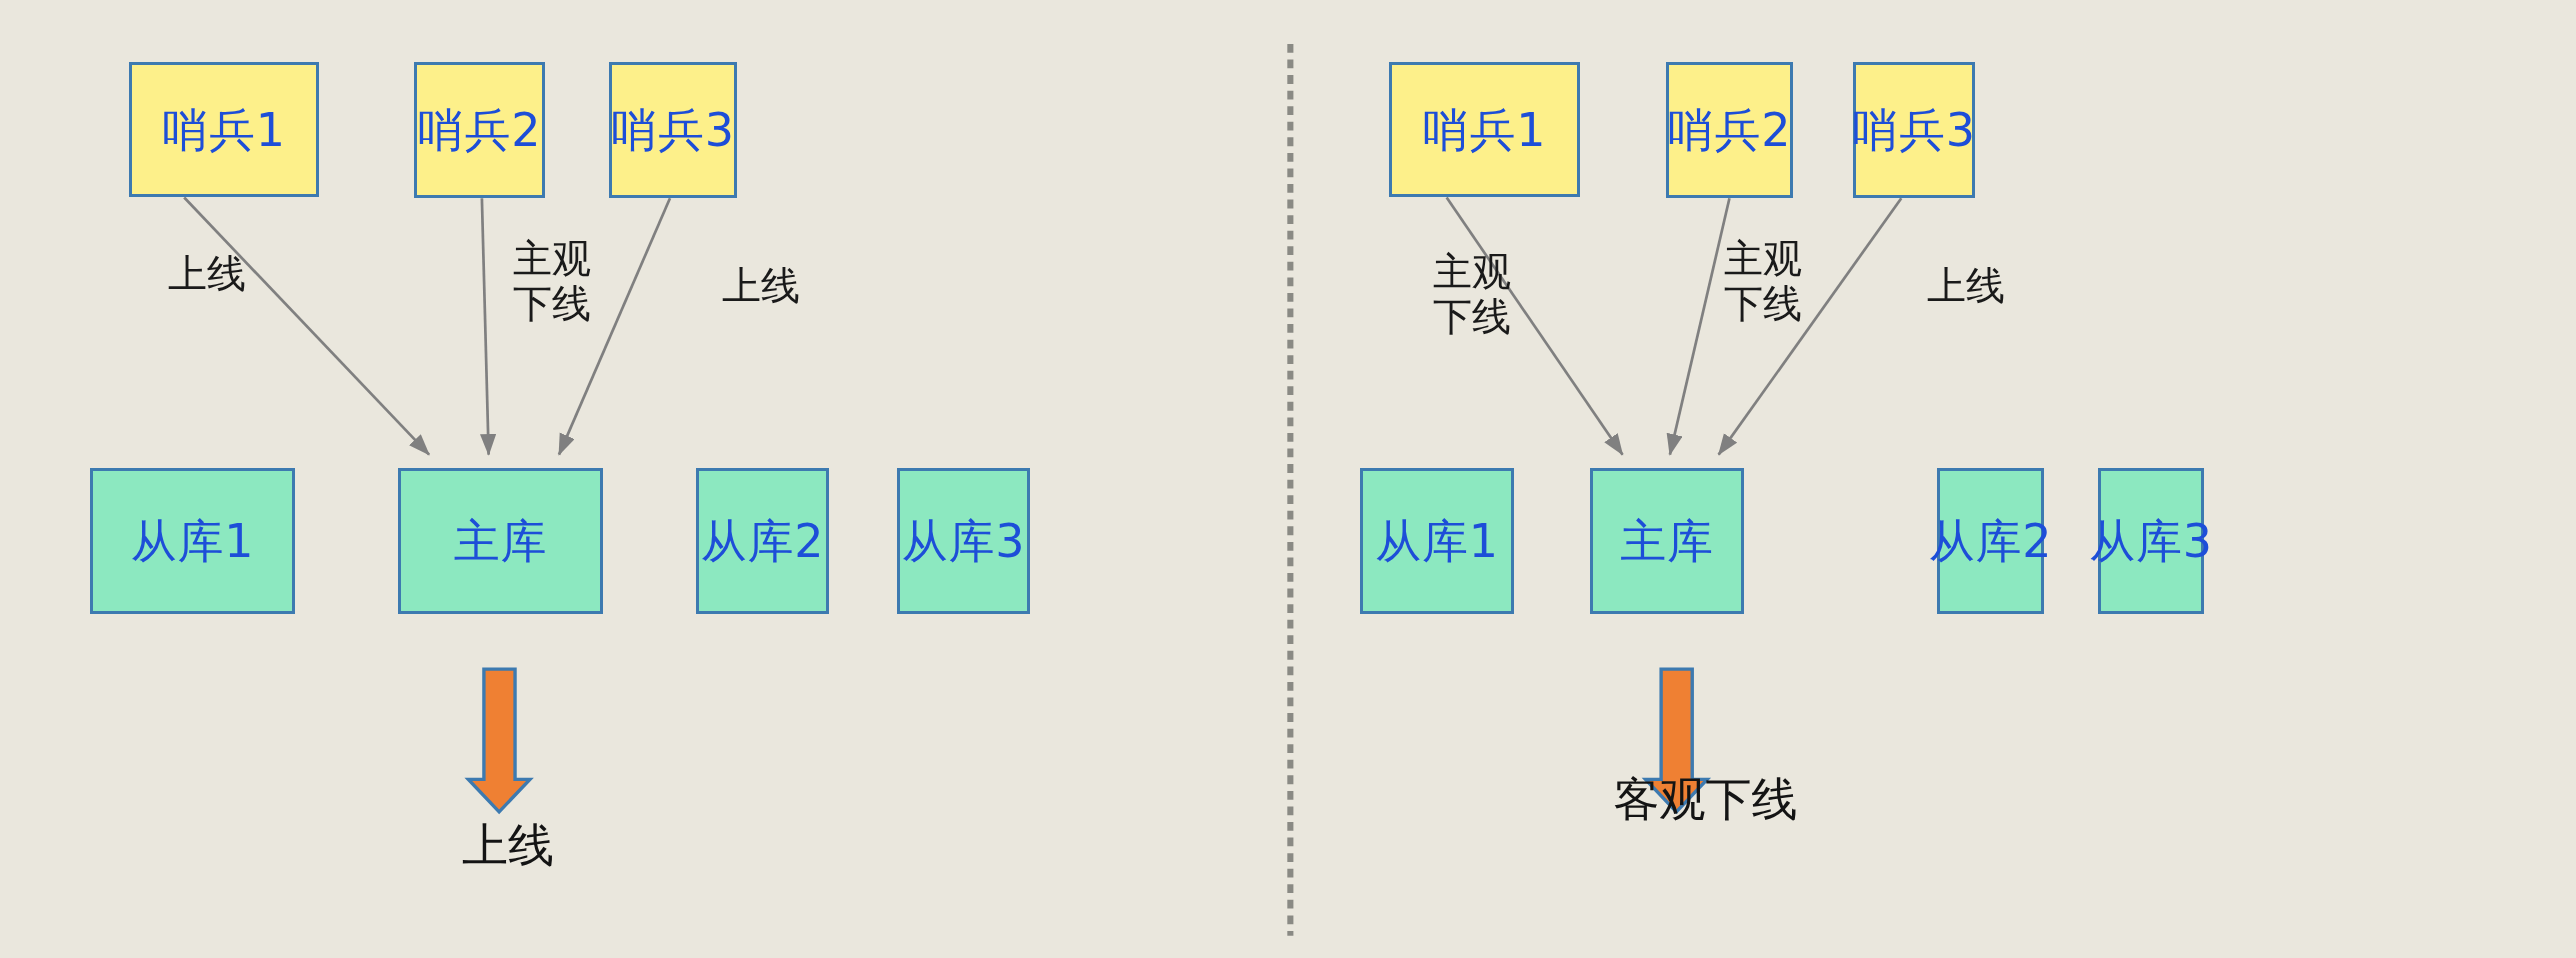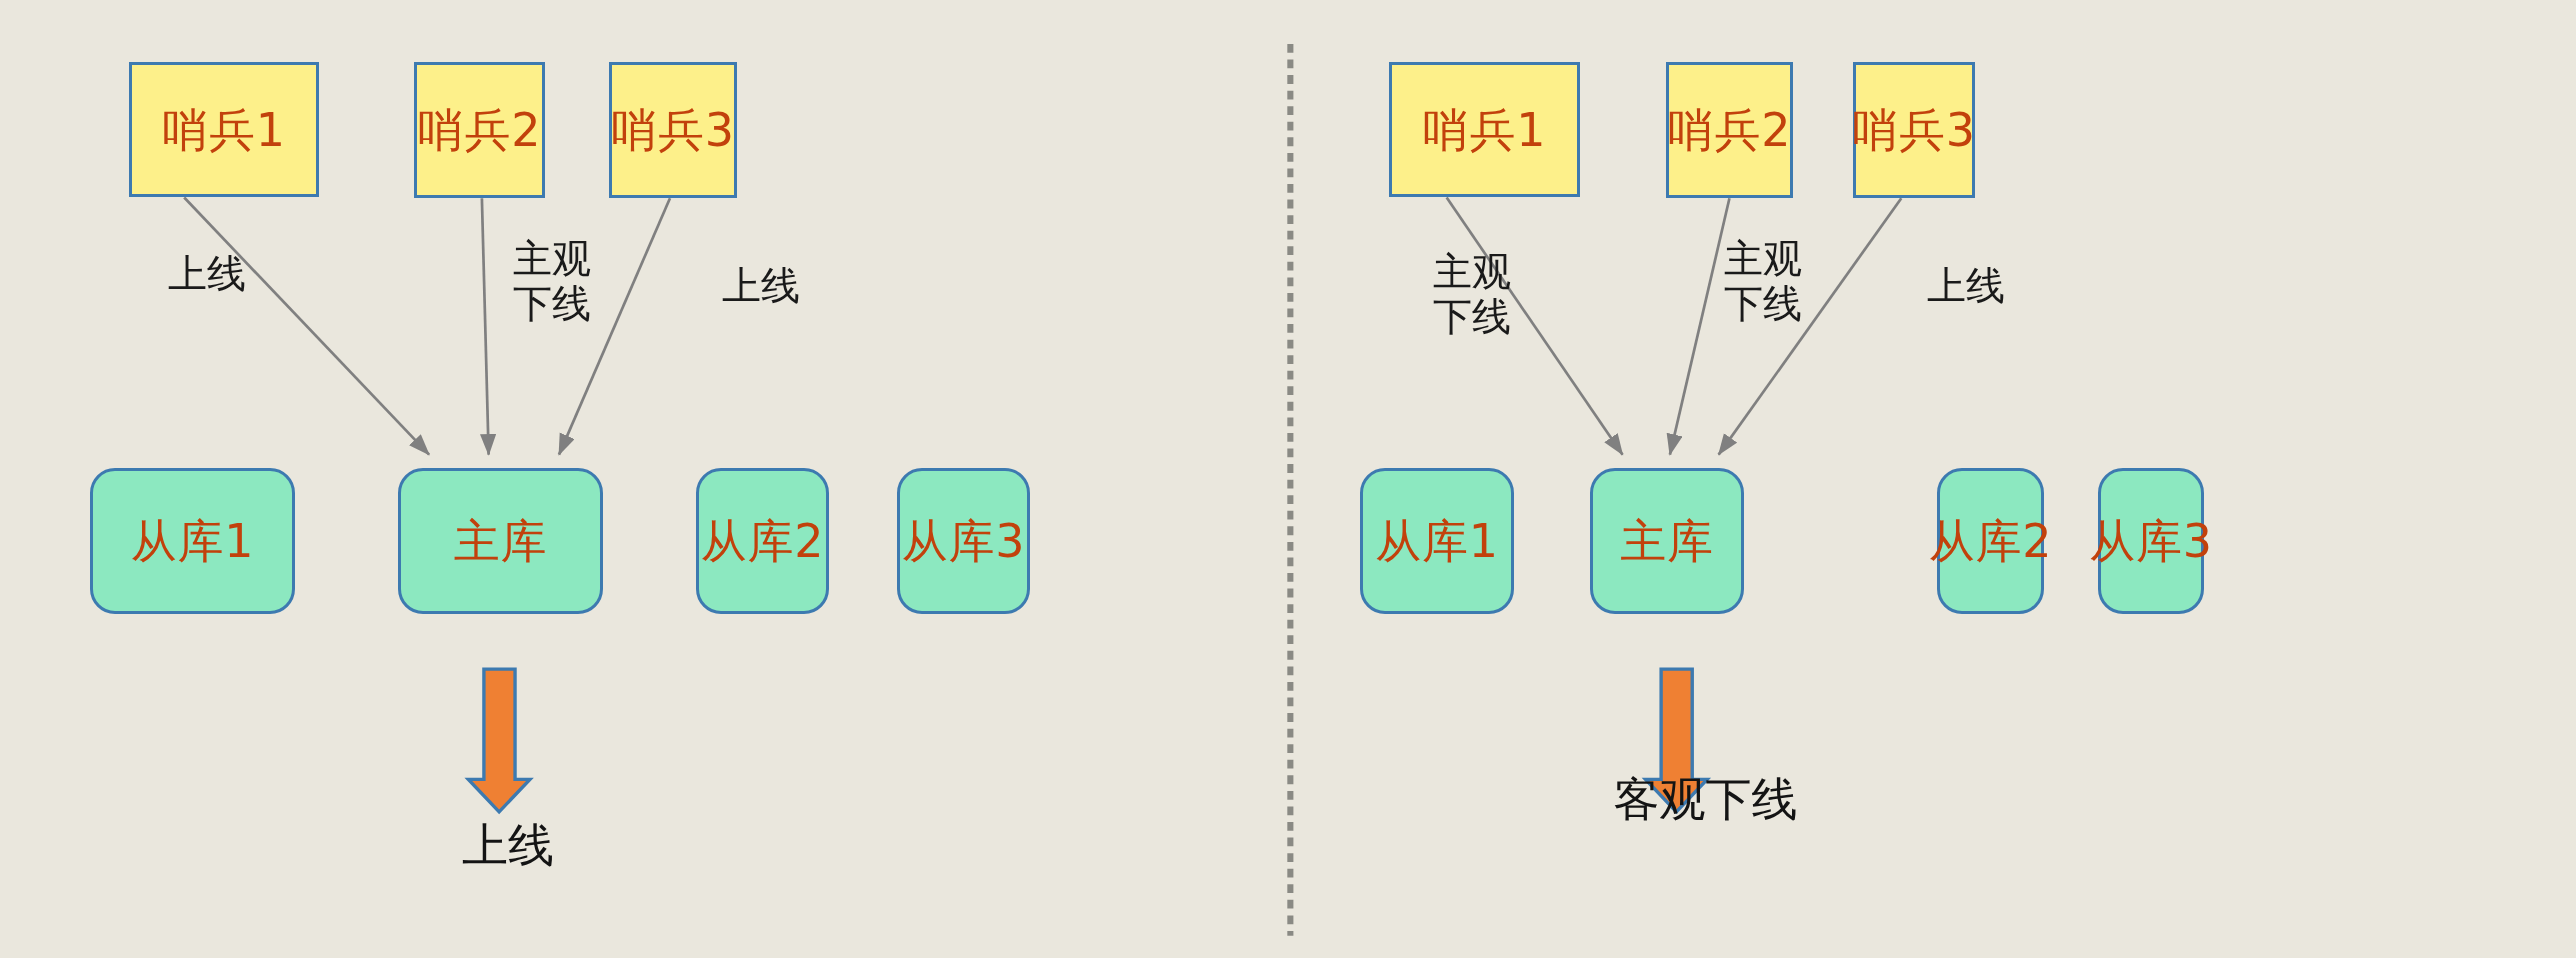--- a/index.html
+++ b/index.html
@@ -5,22 +5,22 @@
 <style>
   html,body{margin:0;padding:0;background:#eae7dd;}
   body{width:2576px;height:958px;overflow:hidden;
        font-family:"DejaVu Sans","Liberation Sans",sans-serif;}
   #canvas{position:relative;width:2576px;height:958px;background:#eae7dd;}
   #canvas svg{position:absolute;left:0;top:0;width:2576px;height:958px;}
   .node{position:absolute;box-sizing:border-box;display:flex;
         align-items:center;justify-content:center;
         border:3.4px solid #3d7ab0;line-height:1;}
   .node.sentinel{background:#fdf08a;}
-  .node.db{background:#8ce8c0;border-radius:25px;}
-  .node span{color:#c2410c;font-size:46px;letter-spacing:0.7px;white-space:nowrap;}
+  .node.db{background:#8ce8c0;}
+  .node span{color:#1d4ed8;font-size:46px;letter-spacing:0.7px;white-space:nowrap;}
   .edge-label{position:absolute;color:#1a1a1a;font-size:39px;
               line-height:1.15;text-align:center;white-space:pre;}
   .outcome-label{position:absolute;color:#141414;font-size:46px;
                  white-space:nowrap;line-height:1;}
 </style>
 </head>
 <body>
 
 <div id="canvas">
 

